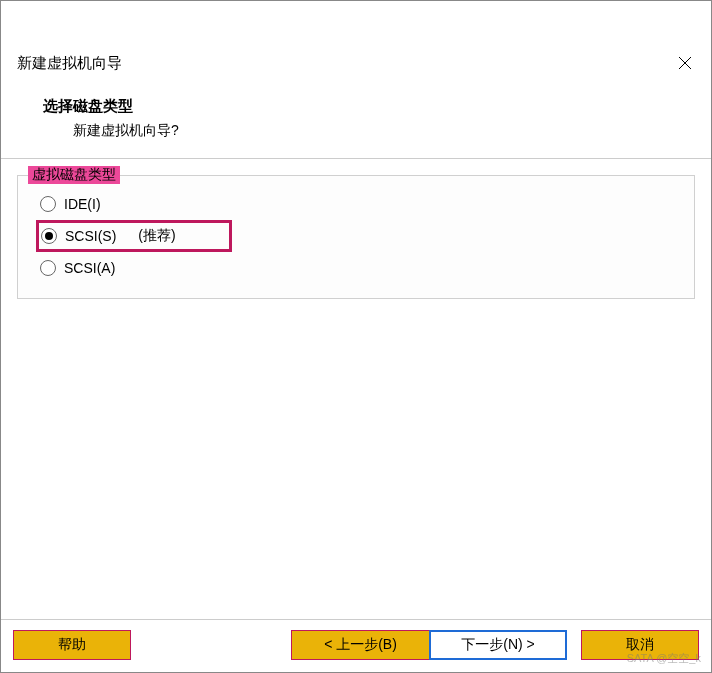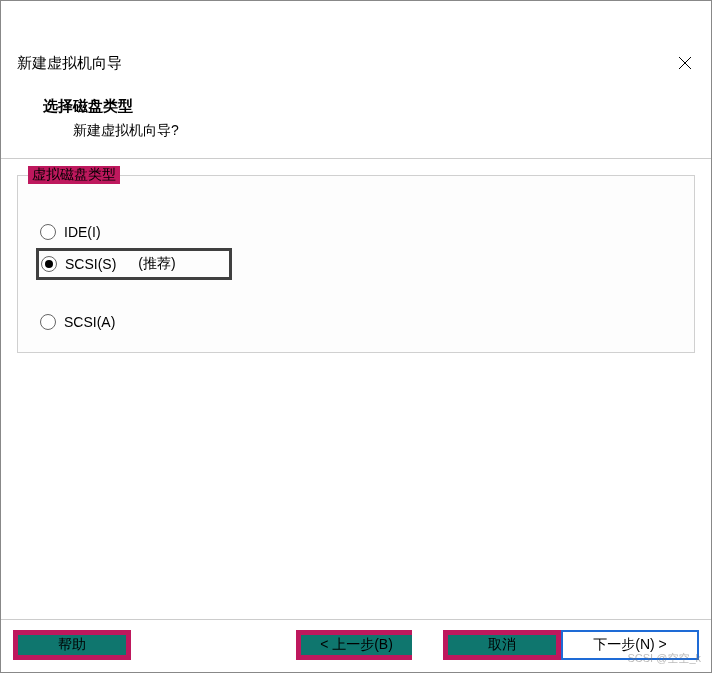--- a/index.html
+++ b/index.html
@@ -43,35 +43,34 @@
     .fieldset {
       border: 1px solid #d0d0d0;
       background: #fdfdfd;
       padding: 14px 18px 16px 18px;
       position: relative;
     }
     .fieldset-legend {
       position: absolute;
       top: -10px;
       left: 10px;
-      background: #be185d;
+      background: #ec4899;
       padding: 0 4px;
       font-size: 14px;
       color: #000;
     }
     .radio-row {
       display: flex;
       align-items: center;
       padding: 6px 4px;
       font-size: 14px;
       color: #000;
-      margin-top: 28px;
     }
     .radio-row.highlighted {
-      border: 3px solid #404040;
+      border: 3px solid #be185d;
       padding: 4px 2px;
       margin: 2px 0;
       width: 196px;
     }
     .radio-circle {
       width: 16px; height: 16px;
       border: 1px solid #666;
       border-radius: 50%;
       margin-right: 8px;
       display: inline-flex;
@@ -86,32 +85,32 @@
     }
     .radio-label { margin-right: 22px; }
     .footer {
       border-top: 1px solid #ccc;
       padding: 10px 12px 12px 12px;
       display: flex;
       align-items: center;
     }
     .btn {
       height: 30px;
-      border: 5px solid #be185d;
-      background: #0f766e;
+      border: 1px solid #be185d;
+      background: #eab308;
       font-size: 14px;
       color: #000;
       display: inline-flex;
       align-items: center;
       justify-content: center;
       cursor: default;
       padding: 0 8px;
     }
     .btn-help { width: 118px; margin-right: auto; }
-    .btn-back { width: 116px; margin-right: 17px; border-right: none; }
+    .btn-back { width: 138px; margin-right: 0; border-right: none; }
     .btn-next { width: 138px; border: 2px solid #1e6bd6; background: #fff; }
     .btn-cancel { width: 118px; margin-left: 14px; }
     .watermark {
       position: absolute;
       right: 10px; bottom: 6px;
       font-size: 11px;
       color: rgba(120,120,120,0.5);
       pointer-events: none;
     }
   </style>
@@ -152,17 +151,17 @@
       <span class="radio-circle"></span>
       <span class="radio-label">SCSI(A)</span>
     </div>
 
   </div>
 </div>
 
 <div class="footer">
   <button class="btn btn-help">帮助</button>
   <button class="btn btn-back">&lt; 上一步(B)</button>
+  <button class="btn btn-next">下一步(N) &gt;</button>
   <button class="btn btn-cancel">取消</button>
-  <button class="btn btn-next">下一步(N) &gt;</button>
 </div>
 
-<div class="watermark">SCSI @空空_k</div>
+<div class="watermark">SATA @空空_k</div>
 
 </body></html>

